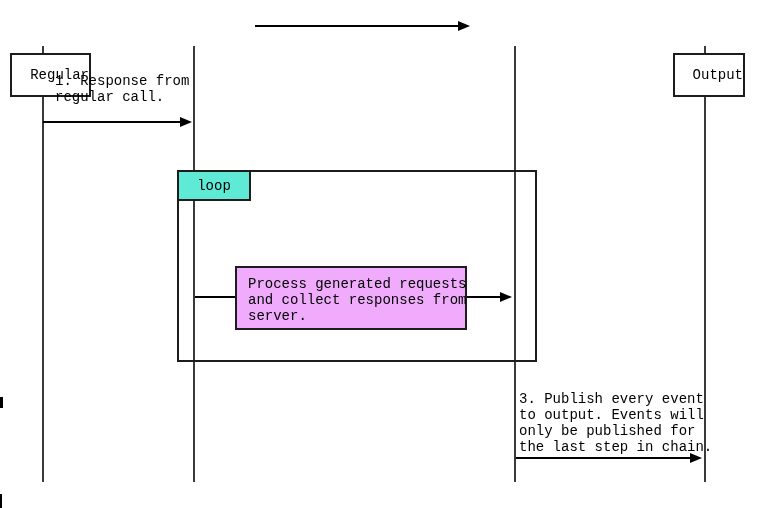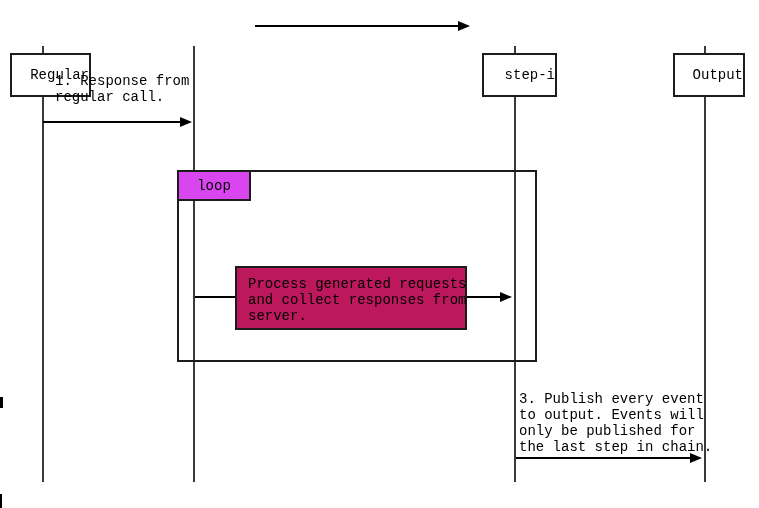--- a/index.html
+++ b/index.html
@@ -72,56 +72,53 @@
     z-index: 2;
   }
   .frame-label {
     position: absolute;
     left: 0;
     top: 0;
     width: 72px;
     height: 29px;
     border-right: 2px solid #1c1c1c;
     border-bottom: 2px solid #1c1c1c;
-    background: #d946ef;
+    background: #5eead4;
     box-sizing: border-box;
     display: flex;
     align-items: center;
     justify-content: center;
     z-index: 3;
   }
   .procbox {
     position: absolute;
     left: 235px;
     top: 266px;
     width: 232px;
     height: 64px;
     border: 2px solid #1c1c1c;
-    background: #be185d;
+    background: #f0abfc;
     box-sizing: border-box;
     padding: 8px 0 0 11px;
     white-space: pre;
     z-index: 3;
   }
   .edge-artifact {
     position: absolute;
     background: #000000;
     z-index: 5;
   }
 </style>
 </head>
 <body>
 
 <div id="canvas">
 
   <div class="pbox" style="left:10px; width:81px;">
     <span>Regular</span>
-  </div>
-  <div class="pbox" style="left:482px; width:75px;">
-    <span>step-i</span>
   </div>
   <div class="pbox" style="left:673px; width:72px;">
     <span>Output</span>
   </div>
 
   <div class="lifeline" style="left:42px;"></div>
   <div class="lifeline" style="left:193px;"></div>
   <div class="lifeline" style="left:514px;"></div>
   <div class="lifeline" style="left:704px;"></div>
 

